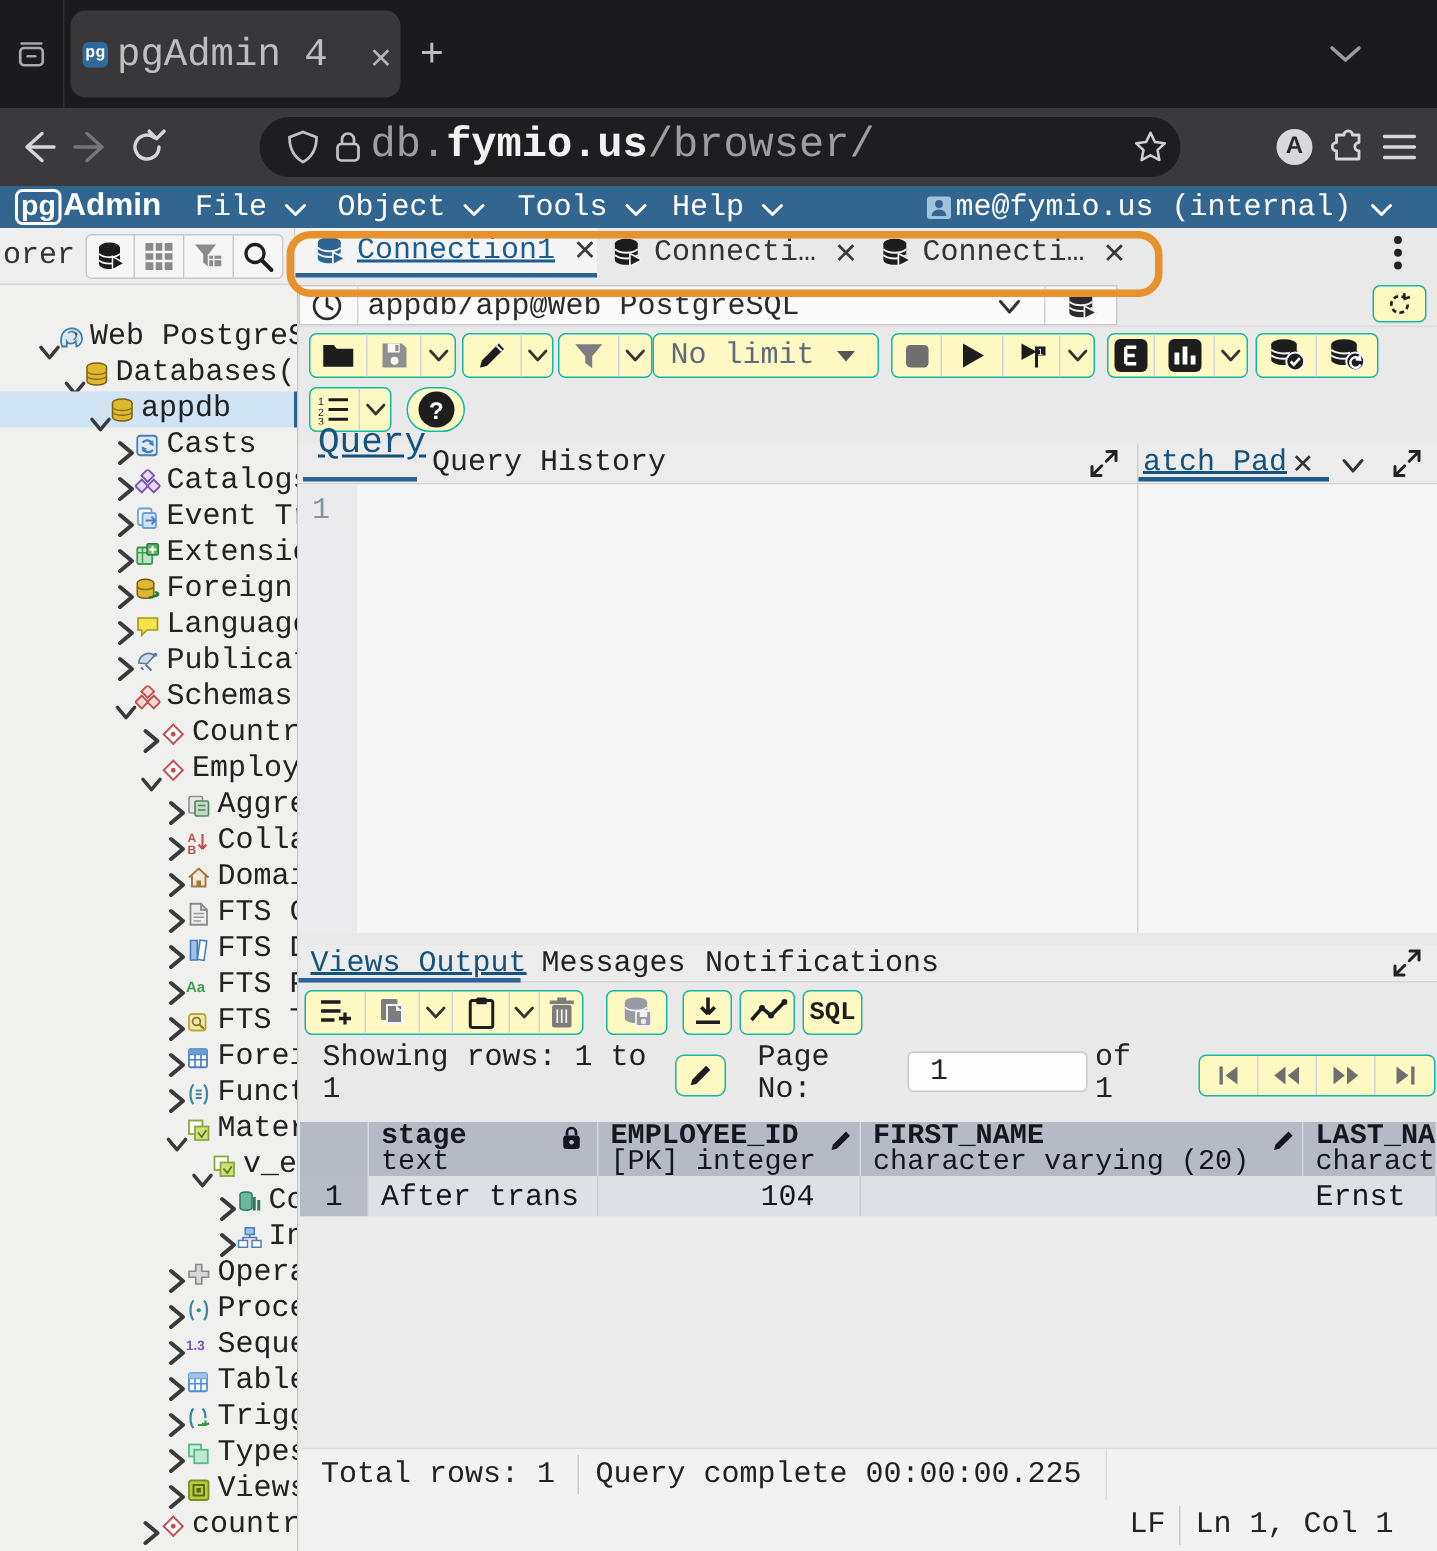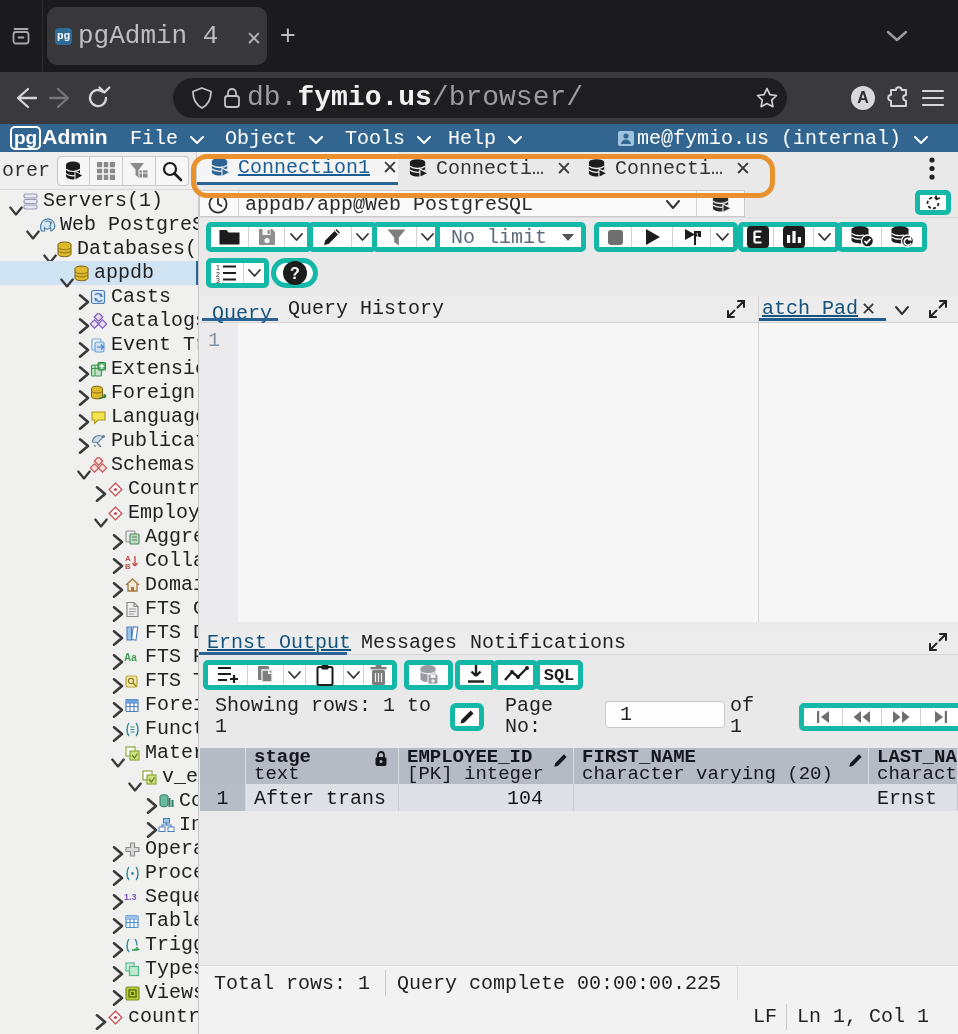--- a/index.html
+++ b/index.html
@@ -34,21 +34,21 @@
 .ctab .cx{margin-left:12px;color:#3a3a3a;font-family:"Liberation Sans",sans-serif;font-size:19px;}
 
 #sidebar{left:0;top:190px;width:199px;height:844px;background:#f0f0ef;border-right:1px solid #c6c6c6;overflow:hidden;}
 .trow{position:absolute;left:0;width:199px;height:24px;line-height:24px;font-size:20px;color:#222;white-space:nowrap;}
 .trow .chev{position:absolute;top:0px;width:16px;height:24px;color:#444;}
 .trow .ticon{position:absolute;top:4px;width:17px;height:17px;}
 .trow .tlabel{position:absolute;top:0;}
 .selrow{background:#cfe3f2;}
 
 #main{left:199px;top:190px;width:759px;height:844px;background:#e9e9e9;}
-.wbtn{position:absolute;background:#ffffff;border:5px solid #14b8a6;border-radius:5px;display:flex;align-items:stretch;}
+.wbtn{position:absolute;background:#fef9c3;border:1px solid #14b8a6;border-radius:5px;display:flex;align-items:stretch;}
 .wbtn .cell{display:flex;align-items:center;justify-content:center;border-right:1px solid #d2d2d5;}
 .wbtn .cell:last-child{border-right:none;}
 .navy{color:#15537f;}
 </style></head>
 <body>
 
 <div class="abs" id="tabbar">
 <svg class="abs" style="left:11px;top:26px" width="20" height="20" viewBox="0 0 20 20">
       <path d="M3.5 3 H16.5" stroke="#a8a8aa" stroke-width="1.8" stroke-linecap="round"></path>
       <rect x="2.5" y="6" width="15" height="11.5" rx="2.5" fill="none" stroke="#a8a8aa" stroke-width="1.8"></rect>
@@ -188,35 +188,20 @@
       <span>Connecti…</span>
       <span class="cx">✕</span>
     </div>
 <svg class="abs" style="left:731px;top:3px" width="8" height="28" viewBox="0 0 8 28">
       <circle cx="4" cy="5" r="2.6" fill="#222"></circle>
       <circle cx="4" cy="13.5" r="2.6" fill="#222"></circle>
       <circle cx="4" cy="22" r="2.6" fill="#222"></circle>
     </svg>
 </div>
 <div class="abs" id="sidebar">
-<div class="trow" style="top:-1px">
-<svg class="chev" style="left:8px;top:10px" width="14" height="12" viewBox="0 0 14 12">
-        <polyline points="2,3 7,9 12,3" fill="none" stroke="#3a3a3a" stroke-width="2" stroke-linecap="round" stroke-linejoin="round"></polyline>
-      </svg>
-<div class="ticon" style="left:22px">
-        <svg width="17" height="17" viewBox="0 0 17 17">
-          <g fill="#e8e8f4" stroke="#9a9ab8" stroke-width="1.2">
-            <rect x="2" y="1" width="13" height="4" rx="1.4"></rect>
-            <rect x="2" y="6.5" width="13" height="4" rx="1.4"></rect>
-            <rect x="2" y="12" width="13" height="4" rx="1.4"></rect>
-          </g>
-        </svg>
-      </div>
-<div class="tlabel" style="left:43px">Servers(1)</div>
-</div>
 <div class="trow" style="top:23px">
 <svg class="chev" style="left:25px;top:10px" width="14" height="12" viewBox="0 0 14 12">
         <polyline points="2,3 7,9 12,3" fill="none" stroke="#3a3a3a" stroke-width="2" stroke-linecap="round" stroke-linejoin="round"></polyline>
       </svg>
 <div class="ticon" style="left:39px">
         <svg width="17" height="17" viewBox="0 0 17 17">
           <path d="M2.5 14 C.8 10 1.5 4.5 6 2.5 C10.5.7 15 3.5 15.6 7.5 C16.2 10.5 14.5 13 12 14 L11.5 10.5 C10 12.5 6.5 12.5 5.5 10.8 L5.5 14 Z" fill="#d8e9f5" stroke="#4a7aa0" stroke-width="1.2"></path>
           <path d="M6.5 5 C8 3.5 10.5 3.8 11.5 5.5 C12.3 7 11.5 9 10 9.5" fill="none" stroke="#4a7aa0" stroke-width="1.1"></path>
           <circle cx="11.8" cy="5.6" r=".9" fill="#2c5570"></circle>
         </svg>
@@ -820,21 +805,21 @@
     </div>
 <div class="wbtn" style="left:72px;top:68px;height:30px;border-radius:15px">
       <div class="cell" style="width:37px">
         <svg width="26" height="26" viewBox="0 0 26 26">
           <circle cx="13" cy="13" r="12" fill="#1d1d1d"></circle>
           <text x="8" y="19" font-size="16" font-weight="bold" fill="#fff" font-family="Liberation Sans">?</text>
         </svg>
       </div>
     </div>
 <div class="abs" style="left:0px;top:106px;width:759px;height:27px;background:#ececec;border-bottom:1px solid #d5d5d5"></div>
-<div class="abs navy" style="left:13px;top:112px;font-size:20px;">Query</div>
+<div class="abs navy" style="left:13px;top:92px;font-size:24px;text-decoration:underline">Query</div>
 <div class="abs" style="left:3px;top:128px;width:76px;height:3px;background:#2d6294"></div>
 <div class="abs" style="left:89px;top:107px;font-size:20px;color:#222">Query History</div>
 <div class="abs" style="left:527px;top:109px">
       <svg width="20" height="20" viewBox="0 0 20 20">
         <path d="M12 2 h6 v6 M18 2 L11.5 8.5 M8 18 H2 V12 M2 18 L8.5 11.5" fill="none" stroke="#222" stroke-width="2" stroke-linecap="round"></path>
       </svg>
     </div>
 <div class="abs navy" style="left:563px;top:107px;font-size:20px;text-decoration:underline">atch Pad</div>
 <div class="abs" style="left:559px;top:128px;width:128px;height:3px;background:#1f5c8e"></div>
 <div class="abs" style="left:662px;top:108px;font-size:18px;color:#333;font-family:'Liberation Sans',sans-serif">✕</div>
@@ -846,21 +831,21 @@
         <path d="M12 2 h6 v6 M18 2 L11.5 8.5 M8 18 H2 V12 M2 18 L8.5 11.5" fill="none" stroke="#222" stroke-width="2" stroke-linecap="round"></path>
       </svg>
     </div>
 <div class="abs" style="left:559px;top:106px;width:1px;height:27px;background:#d0d0d0"></div>
 <div class="abs" style="left:0px;top:133px;width:759px;height:299px;background:#f6f6f7"></div>
 <div class="abs" style="left:0px;top:133px;width:39px;height:299px;background:#ebebee"></div>
 <div class="abs" style="left:9px;top:139px;font-size:20px;color:#8494a4">1</div>
 <div class="abs" style="left:559px;top:133px;width:1px;height:299px;background:#d5d5d5"></div>
 <div class="abs" style="left:0px;top:432px;width:759px;height:8px;background:#e9e9e9"></div>
 <div class="abs" style="left:0px;top:440px;width:759px;height:25px;background:#ececec;border-bottom:1px solid #d5d5d5"></div>
-<div class="abs navy" style="left:8px;top:441px;font-size:20px;text-decoration:underline">Ernst Output</div>
+<div class="abs navy" style="left:8px;top:441px;font-size:20px;text-decoration:underline">Views Output</div>
 <div class="abs" style="left:0px;top:462px;width:148px;height:3px;background:#2d6294"></div>
 <div class="abs" style="left:162px;top:441px;font-size:20px;color:#222">Messages</div>
 <div class="abs" style="left:271px;top:441px;font-size:20px;color:#222">Notifications</div>
 <div class="abs" style="left:729px;top:442px">
       <svg width="20" height="20" viewBox="0 0 20 20">
         <path d="M12 2 h6 v6 M18 2 L11.5 8.5 M8 18 H2 V12 M2 18 L8.5 11.5" fill="none" stroke="#222" stroke-width="2" stroke-linecap="round"></path>
       </svg>
     </div>
 <div class="wbtn" style="left:4px;top:470px;height:30px">
       <div class="cell" style="width:40px">

